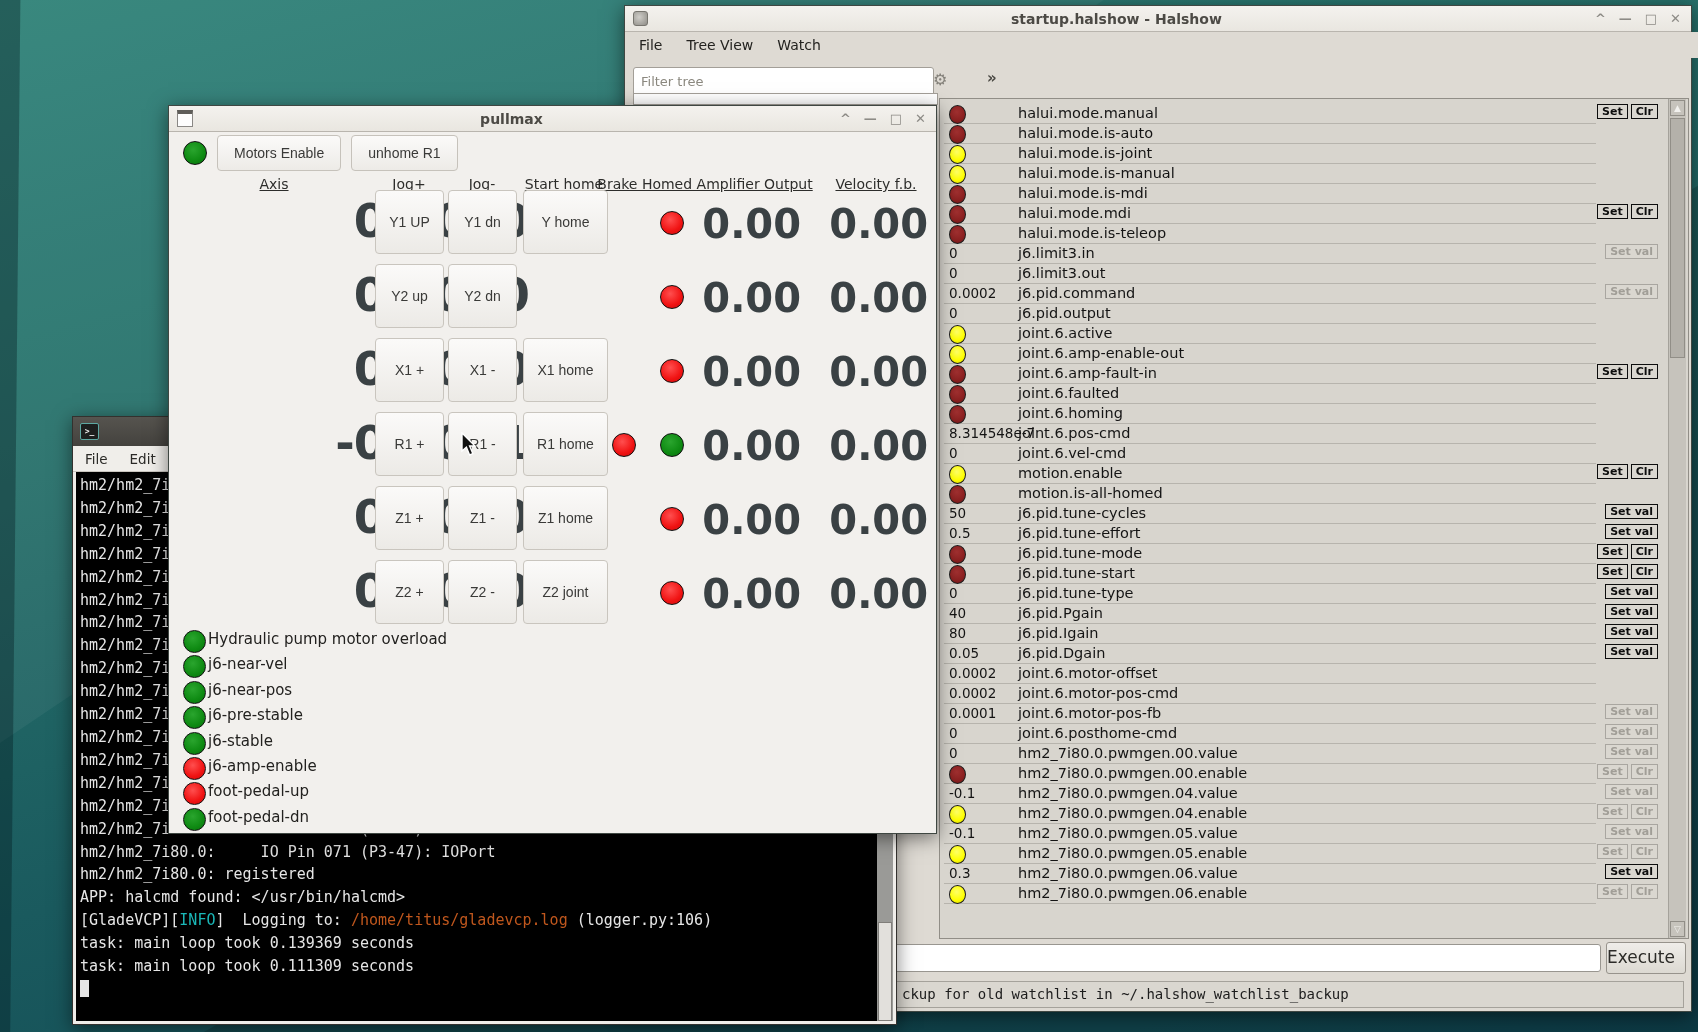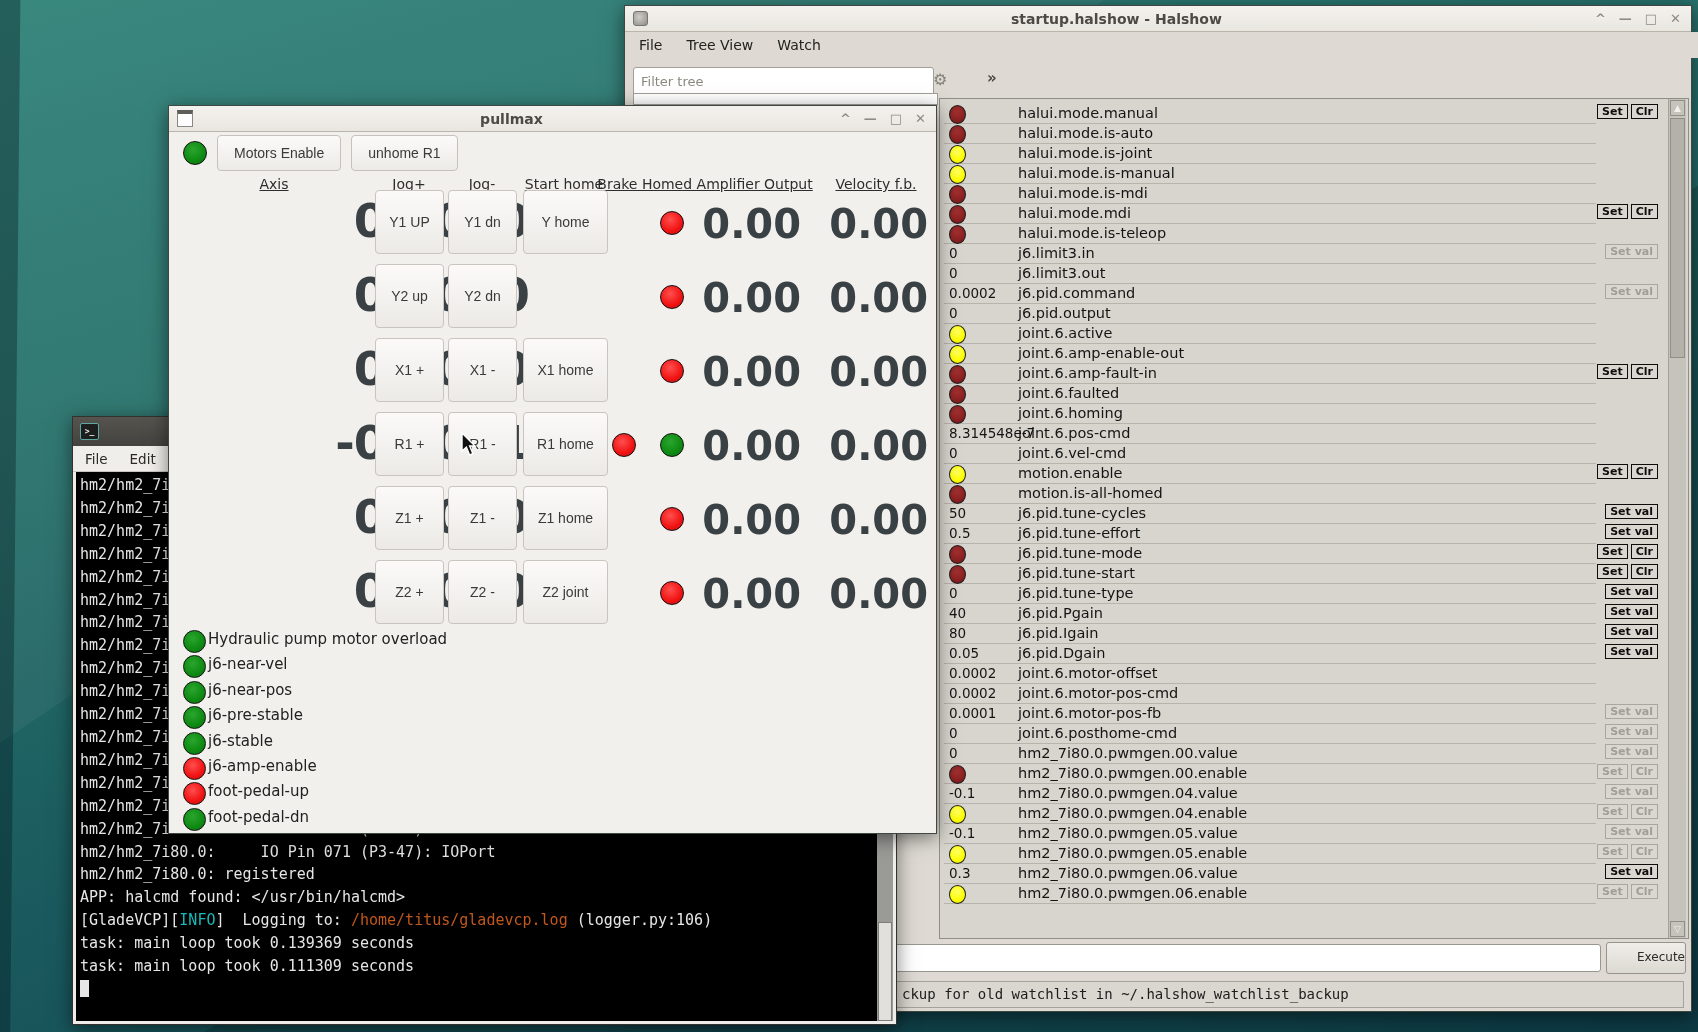--- a/index.html
+++ b/index.html
@@ -62,21 +62,21 @@
     border-left:1px solid #a5a29b;}
   .hs-scroll .arr{position:absolute;left:1px;width:15px;height:16px;background:#c6c3bc;
     border:1px solid #918e87;box-sizing:border-box;color:#f2f1ee;font-size:9px;
     text-align:center;line-height:14px;}
   .hs-scroll .thumb{position:absolute;left:1px;top:19px;width:15px;height:240px;
     background:#b4b1aa;border:1px solid #918e87;box-sizing:border-box;}
   .hs-cmdentry{position:absolute;left:258px;top:938px;width:716px;height:26px;background:#fff;
     border:1px solid #999690;border-radius:3px;}
   .hs-exec{position:absolute;left:981px;top:936px;width:78px;height:30px;
     background:linear-gradient(#efede9,#dcd9d2);border:1px solid #97938c;border-radius:3px;
-    font-size:12px;color:#2c2b28;text-align:right;line-height:28px;}
+    font-size:17px;color:#2c2b28;text-align:left;line-height:28px;}
   .hs-status{position:absolute;left:212px;top:975px;width:847px;height:27px;background:#dad7d0;
     border:1px solid #a5a29b;box-sizing:border-box;
     font:14px "DejaVu Sans Mono",monospace;color:#1c1c1c;line-height:25px;padding-left:64px;
     white-space:nowrap;overflow:hidden;}
   
   #pullmax{left:168px;top:105px;width:767px;height:727px;background:#f2f0ed;}
   #pullmax .titlebar{height:25px;}
   .pm-appicon{width:14px;height:12px;margin-left:8px;background:#fdfdfd;border:1px solid #8a8885;
     border-top:4px solid #5f5d59;}
   .pm-toolbar{position:absolute;left:0;top:26px;height:42px;width:100%;display:flex;

